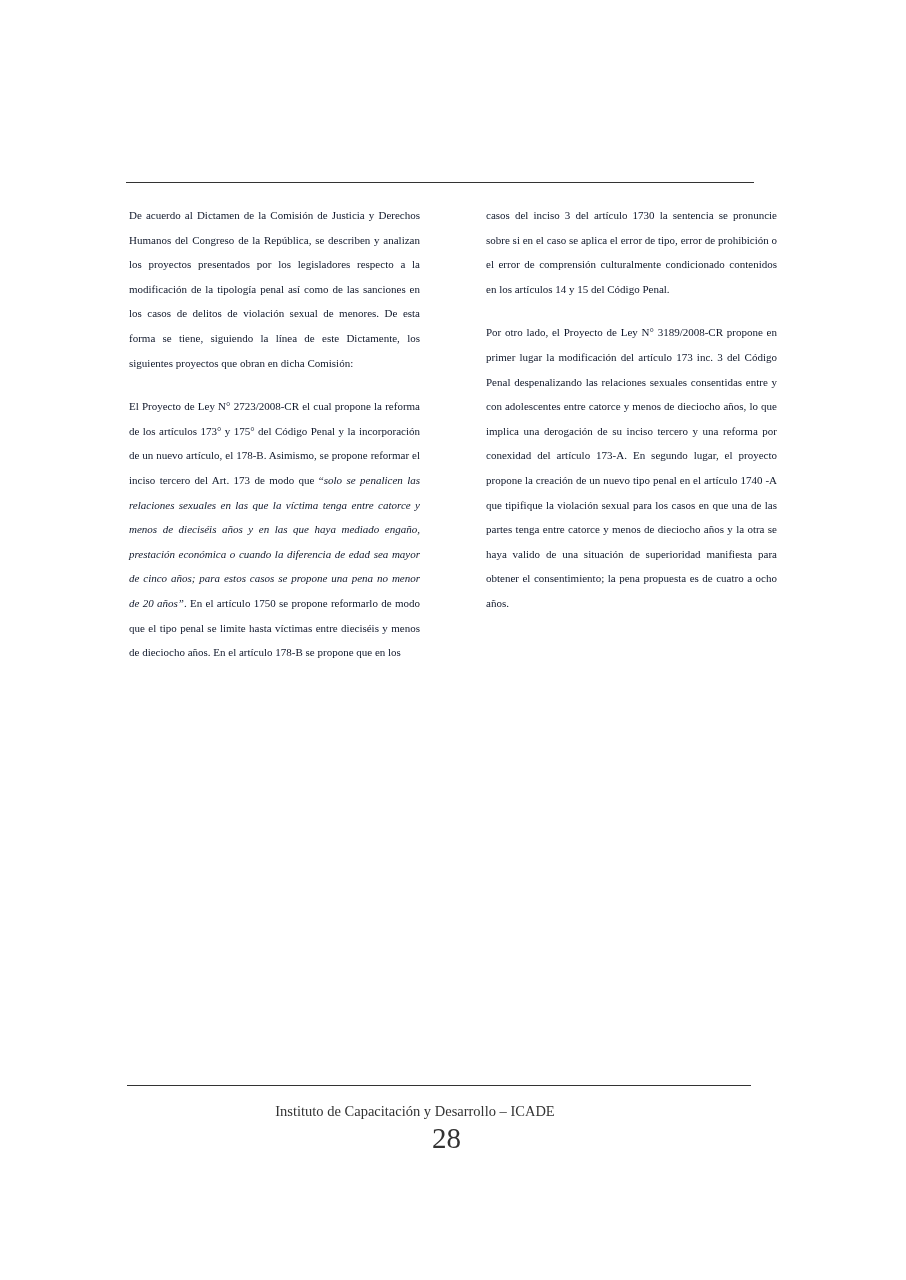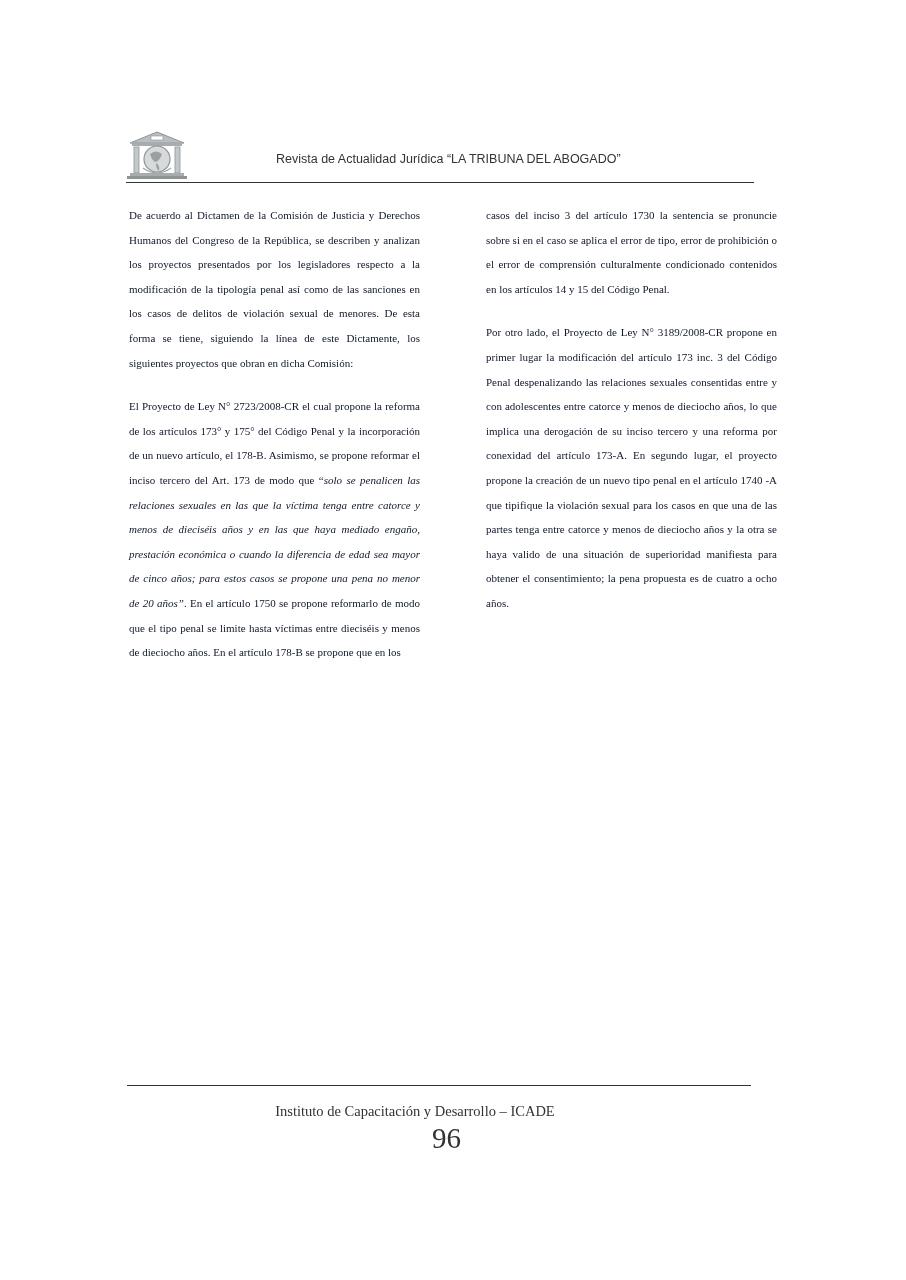--- a/index.html
+++ b/index.html
@@ -27,44 +27,28 @@
   .footer-text { position: absolute; left: 0; width: 830px; top: 1103px; text-align: center;
     font-family: "Liberation Serif", serif; font-size: 14.5px; color: #333; }
   .page-number { position: absolute; left: 0; width: 893px; top: 1122px; text-align: center;
     font-family: "Liberation Serif", serif; font-size: 29px; color: #333; }
 </style>
 </head>
 <body>
 
 <div class="page">
 
-  <div class="header">
-    <svg class="logo" viewBox="0 0 62 50" width="62" height="50">
-      <polygon points="4,13 31,2 58,13" fill="#b9bec0" stroke="#8e9496" stroke-width="1"></polygon>
-      <rect x="6" y="12" width="50" height="4" fill="#a7adaf"></rect>
-      <rect x="25" y="6" width="12" height="4" fill="#ffffff" stroke="#8e9496" stroke-width="0.6"></rect>
-      <rect x="8" y="17" width="5" height="26" fill="#c4c8ca" stroke="#8e9496" stroke-width="0.8"></rect>
-      <rect x="49" y="17" width="5" height="26" fill="#c4c8ca" stroke="#8e9496" stroke-width="0.8"></rect>
-      <circle cx="31" cy="29" r="13" fill="#d7dadb" stroke="#8e9496" stroke-width="1.2"></circle>
-      <path d="M24 24 q6 -5 12 0 q-2 6 -6 8 q-4 -1 -6 -8 z" fill="#9aa0a2"></path>
-      <path d="M30 33 q4 2 3 8 q-3 -2 -3 -8 z" fill="#9aa0a2"></path>
-      <path d="M17 38 q14 10 28 0" fill="none" stroke="#a0a6a8" stroke-width="1.3"></path>
-      <rect x="4" y="43" width="54" height="3" fill="#a7adaf"></rect>
-      <rect x="1" y="46" width="60" height="3" fill="#8e9496"></rect>
-    </svg>
-    <span class="header-title">Revista de Actualidad Jurídica  “LA TRIBUNA DEL ABOGADO”</span>
-  </div>
   <div class="header-rule"></div>
 
   <div class="col col-left">
     <p>De acuerdo al Dictamen de la Comisión de Justicia y Derechos Humanos del Congreso de la República, se describen y analizan los proyectos presentados por los legisladores respecto a la modificación de la tipología penal así como de las sanciones en los casos de delitos de violación sexual de menores. De esta forma se tiene, siguiendo la línea de este Dictamente, los siguientes proyectos que obran en dicha Comisión:</p>
     <p><span>El Proyecto de Ley N° 2723/2008-CR el cual propone la reforma de los artículos 173° y 175° del Código Penal y la incorporación de un nuevo artículo, el 178-B. Asimismo, se propone reformar el inciso tercero del Art. 173 de modo que “</span><em>solo se penalicen las relaciones sexuales en las que la víctima tenga entre catorce y menos de dieciséis años y en las que haya mediado engaño, prestación económica o cuando la diferencia de edad sea mayor de cinco años; para estos casos se propone una pena no menor de 20 años”</em><span>. En el artículo 1750 se propone reformarlo de modo que el tipo penal se limite hasta víctimas entre dieciséis y menos de dieciocho años. En el artículo 178-B se propone que en los</span></p>
   </div>
 
   <div class="col col-right">
     <p>casos del inciso 3 del artículo 1730 la sentencia se pronuncie sobre si en el caso se aplica el error de tipo, error de prohibición o el error de comprensión culturalmente condicionado contenidos en los artículos 14 y 15 del Código Penal.</p>
     <p>Por otro lado, el Proyecto de Ley N° 3189/2008-CR propone en primer lugar la modificación del artículo 173 inc. 3 del Código Penal despenalizando las relaciones sexuales consentidas entre y con adolescentes entre catorce y menos de dieciocho años, lo que implica una derogación de su inciso tercero y una reforma por conexidad del artículo 173-A. En segundo lugar, el proyecto propone la creación de un nuevo tipo penal en el artículo 1740 -A que tipifique la violación sexual para los casos en que una de las partes tenga entre catorce y menos de dieciocho años y la otra se haya valido de una situación de superioridad manifiesta para obtener el consentimiento; la pena propuesta es de cuatro a ocho años.</p>
   </div>
 
   <div class="footer-rule"></div>
   <div class="footer-text">Instituto de Capacitación y Desarrollo – ICADE</div>
-  <div class="page-number">96</div>
+  <div class="page-number">28</div>
 </div>
 
 </body></html>

